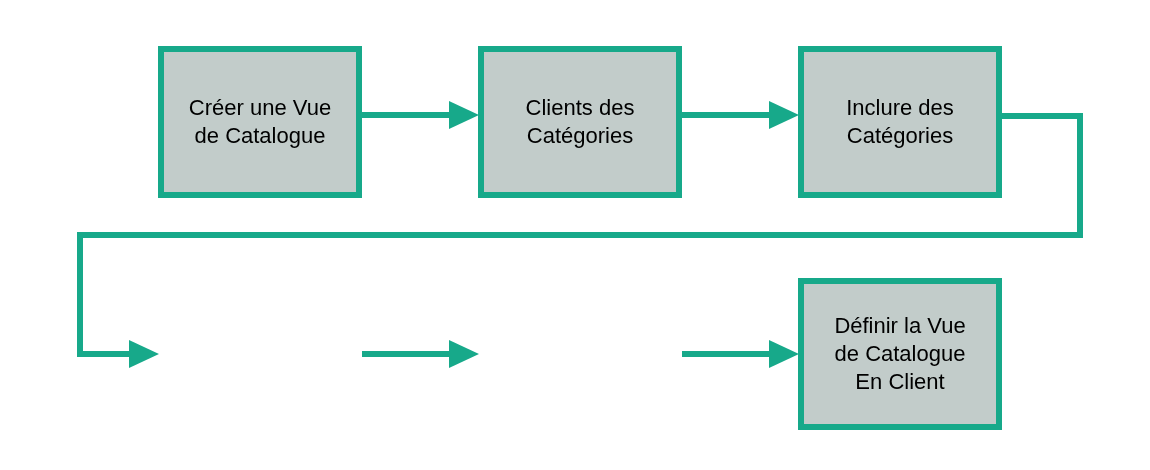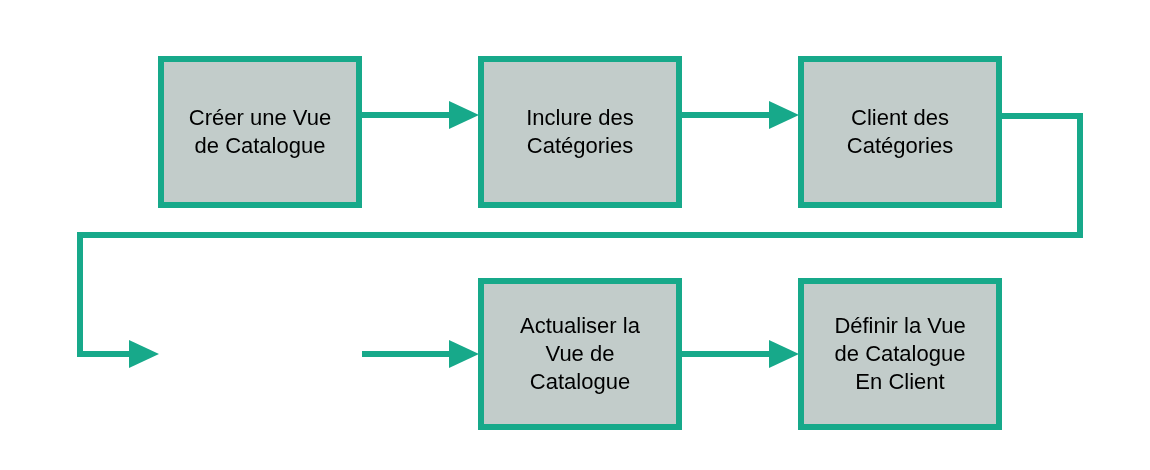--- a/index.html
+++ b/index.html
@@ -47,21 +47,21 @@
     align-items: center;
     justify-content: center;
     text-align: center;
   }
   .flow-box .label {
     white-space: pre-line;
     font-size: 22px;
     line-height: 28px;
     color: var(--text);
   }
-  .r1 { top: 56px; }
+  .r1 { top: 46px; }
   .r2 { top: 278px; }
   .c1 { left: 158px; }
   .c2 { left: 478px; }
   .c3 { left: 798px; }
 </style>
 </head>
 <body>
 
 <div class="canvas">
 
@@ -82,35 +82,30 @@
     <path d="M682 354 H770"></path>
     <polygon points="769,340 769,368 799,354"></polygon>
   </svg>
 
   <div class="flow-box r1 c1">
     <span class="label">Créer une Vue
 de Catalogue</span>
   </div>
 
   <div class="flow-box r1 c2">
+    <span class="label">Clients des
+Catégories</span>
+  </div>
+
+  <div class="flow-box r1 c3">
     <span class="label">Inclure des
 Catégories</span>
   </div>
 
-  <div class="flow-box r1 c3">
-    <span class="label">Client des
-Catégories</span>
-  </div>
 
-
-  <div class="flow-box r2 c2">
-    <span class="label">Actualiser la
-Vue de
-Catalogue</span>
-  </div>
 
   <div class="flow-box r2 c3">
     <span class="label">Définir la Vue
 de Catalogue
 En Client</span>
   </div>
 
 </div>
 
 </body></html>

